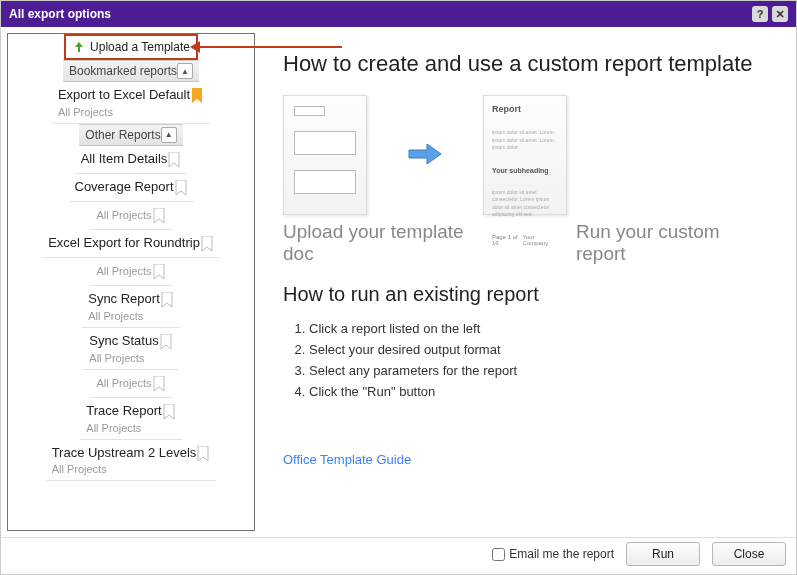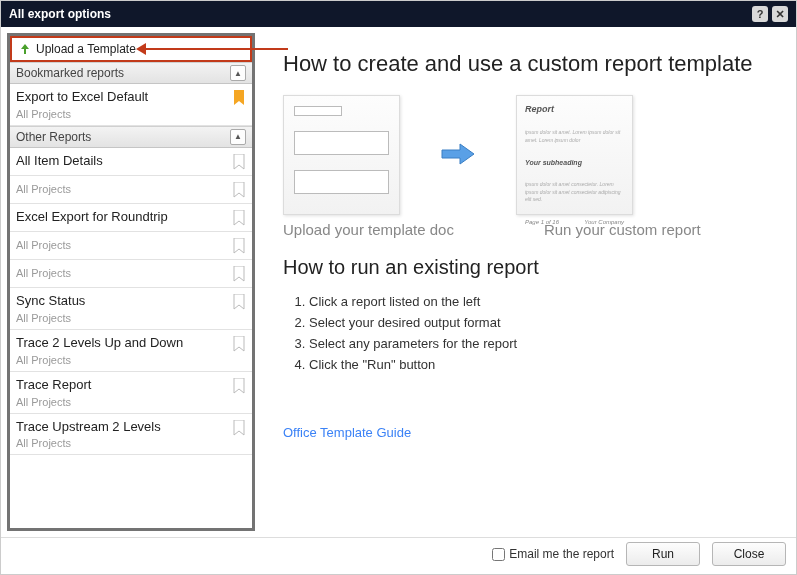--- a/index.html
+++ b/index.html
@@ -6,21 +6,21 @@
   body {
     font-family: Arial, Helvetica, sans-serif;
     font-size: 13px;
     background: #fff;
     width: 797px;
     height: 575px;
     overflow: hidden;
     border: 1px solid #ccc;
   }
   .titlebar {
-    background: #0f172a;
+    background: #4c1d95;
     color: #fff;
     height: 26px;
     display: flex;
     align-items: center;
     padding: 0 8px;
     font-weight: bold;
     font-size: 12px;
   }
   .titlebar-spacer { flex: 1; }
   .titlebar-icon {
@@ -35,24 +35,25 @@
     cursor: pointer;
   }
   .body-area {
     display: flex;
     height: 510px;
     padding: 6px;
   }
   
   .sidebar {
     width: 248px;
-    border: 3px solid #737373;
+    border: 1px solid #737373;
     background: #fff;
     display: flex;
     flex-direction: column;
+    align-items: center;
   }
   .upload-row {
     position: relative;
     height: 26px;
     border-bottom: 1px solid #d0d0d0;
     display: flex;
     align-items: center;
     padding: 0 6px;
     cursor: pointer;
     border: 2px solid #c23a1a;
@@ -146,45 +147,45 @@
     margin-bottom: 18px;
   }
   .diagram-row {
     display: flex;
     align-items: center;
     justify-content: flex-start;
     gap: 40px;
     margin-bottom: 6px;
   }
   .doc-card {
-    width: 117px;
+    width: 84px;
     height: 120px;
     background: linear-gradient(#fdfdfd,#f2f2f2);
     border: 1px solid #dcdcdc;
     box-shadow: 1px 1px 3px rgba(0,0,0,.12);
     padding: 10px 10px;
-    display:flex;flex-direction:column;gap:15px;font-style:italic;
+    display:flex;flex-direction:column;gap:15px;
   }
   .doc-card .wf {
     border:1px solid #bbb;
     background:#fff;
   }
   .doc-card.report { padding:8px; }
   .doc-card.report .rtitle { font-size:9px; font-weight:bold; color:#555; }
   .doc-card.report .lines {
     font-size:5px; color:#aaa; line-height:1.5;
   }
   .doc-card.report .footer {
     font-size:6px;color:#888;display:flex;justify-content:space-between;
     margin-top:auto;
   }
   .arrow-blue svg { width: 36px; height: 28px; }
   .caption-row {
     display:flex;gap:90px;
-    font-size:15px;color:#888;
+    font-size:19px;color:#888;
     margin-bottom:18px;
   }
   .main h2 {
     font-size:20px;font-weight:normal;color:#222;
     margin-bottom:12px;
   }
   .main ol {
     margin-left: 26px;
     font-size:13px;color:#333;
   }
@@ -270,20 +271,30 @@
         <div class="name">All Item Details</div>
       </div>
       <span class="bookmark">
         <svg viewBox="0 0 12 16">
             <path d="M1 0 H11 V15 L6 11 L1 15 Z" fill="none" stroke="#bbb" stroke-width="1"></path>
           </svg>
       </span>
     </div>
     <div class="report-item">
       <div class="text">
+        <div class="name">Coverage Report</div>
+      </div>
+      <span class="bookmark">
+        <svg viewBox="0 0 12 16">
+            <path d="M1 0 H11 V15 L6 11 L1 15 Z" fill="none" stroke="#bbb" stroke-width="1"></path>
+          </svg>
+      </span>
+    </div>
+    <div class="report-item">
+      <div class="text">
         <div class="sub">All Projects</div>
       </div>
       <span class="bookmark">
         <svg viewBox="0 0 12 16">
             <path d="M1 0 H11 V15 L6 11 L1 15 Z" fill="none" stroke="#bbb" stroke-width="1"></path>
           </svg>
       </span>
     </div>
     <div class="report-item">
       <div class="text">
@@ -300,20 +311,21 @@
         <div class="sub">All Projects</div>
       </div>
       <span class="bookmark">
         <svg viewBox="0 0 12 16">
             <path d="M1 0 H11 V15 L6 11 L1 15 Z" fill="none" stroke="#bbb" stroke-width="1"></path>
           </svg>
       </span>
     </div>
     <div class="report-item">
       <div class="text">
+        <div class="name">Sync Report</div>
         <div class="sub">All Projects</div>
       </div>
       <span class="bookmark">
         <svg viewBox="0 0 12 16">
             <path d="M1 0 H11 V15 L6 11 L1 15 Z" fill="none" stroke="#bbb" stroke-width="1"></path>
           </svg>
       </span>
     </div>
     <div class="report-item">
       <div class="text">
@@ -321,21 +333,20 @@
         <div class="sub">All Projects</div>
       </div>
       <span class="bookmark">
         <svg viewBox="0 0 12 16">
             <path d="M1 0 H11 V15 L6 11 L1 15 Z" fill="none" stroke="#bbb" stroke-width="1"></path>
           </svg>
       </span>
     </div>
     <div class="report-item">
       <div class="text">
-        <div class="name">Trace 2 Levels Up and Down</div>
         <div class="sub">All Projects</div>
       </div>
       <span class="bookmark">
         <svg viewBox="0 0 12 16">
             <path d="M1 0 H11 V15 L6 11 L1 15 Z" fill="none" stroke="#bbb" stroke-width="1"></path>
           </svg>
       </span>
     </div>
     <div class="report-item">
       <div class="text">

